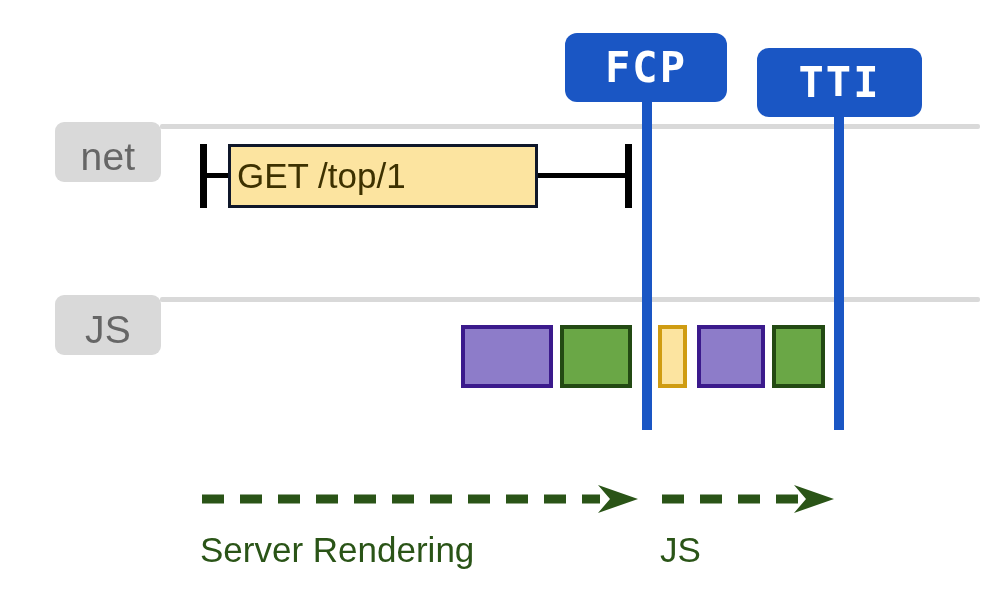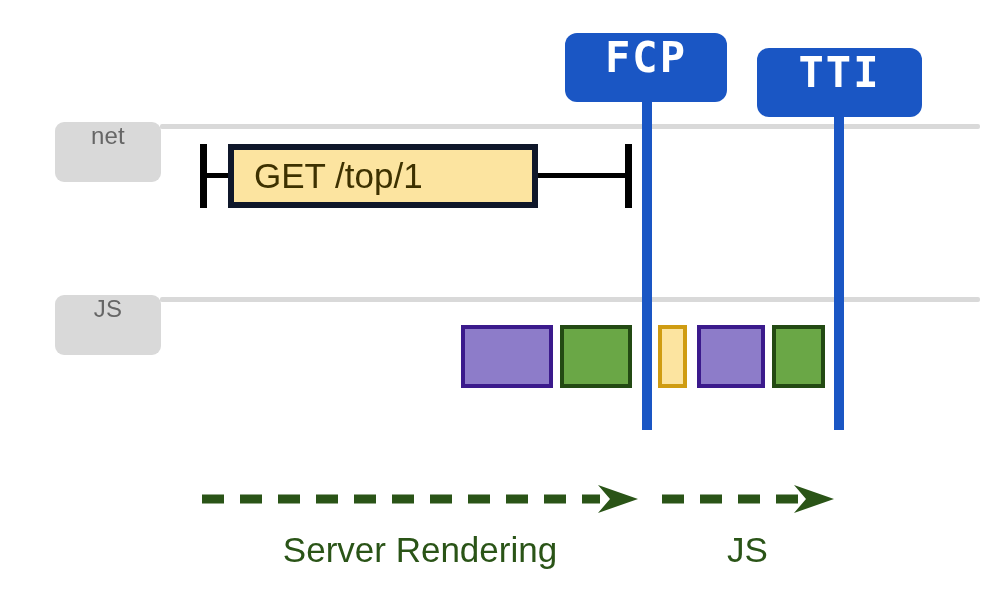--- a/index.html
+++ b/index.html
@@ -26,40 +26,41 @@
     border-radius: 2px;
   }
 
   
   .lane-chip {
     position: absolute;
     background: #d9d9d9;
     color: #666666;
     border-radius: 9px;
     display: flex;
-    align-items: flex-start;
+    align-items: flex-end;
     justify-content: center;
-    font-size: 24px;
+    font-size: 39px;
     letter-spacing: 0.2px;
     box-sizing: border-box;
     padding-bottom: 3px;
   }
 
   
   .marker-line {
     position: absolute;
     width: 10px;
     background: #1a56c4;
   }
   .marker-badge {
     position: absolute;
     background: #1a56c4;
     color: #ffffff;
     border-radius: 12px;
     display: flex;
+    align-items: center;
     justify-content: center;
     font-family: "DejaVu Sans Mono", monospace;
     font-weight: bold;
     font-size: 42px;
     letter-spacing: 2px;
     box-sizing: border-box;
   }
   .marker-notch {
     position: absolute;
     width: 10px;
@@ -74,25 +75,25 @@
     background: #000000;
   }
   .whisker {
     position: absolute;
     height: 5px;
     background: #000000;
   }
   .req-bar {
     position: absolute;
     background: #fce4a0;
-    border: 6px solid #0f172a;
+    border: 3px solid #0f172a;
     box-sizing: border-box;
     display: flex;
     align-items: center;
-    padding-left: 20px;
+    padding-left: 6px;
     color: #3d3100;
     font-size: 35px;
   }
 
   
   .task {
     position: absolute;
     box-sizing: border-box;
     border-width: 4px;
     border-style: solid;
@@ -100,21 +101,20 @@
 
   
   .phase-arrow {
     position: absolute;
     height: 30px;
   }
   .phase-label {
     position: absolute;
     color: #2a5417;
     font-size: 35px;
-    text-align: center;
     white-space: nowrap;
   }
 </style>
 </head>
 <body>
 
 <div id="stage">
 
   <div class="marker-badge" style="left:565px; top:33px; width:162px; height:69px;">
     <span>FCP</span>

